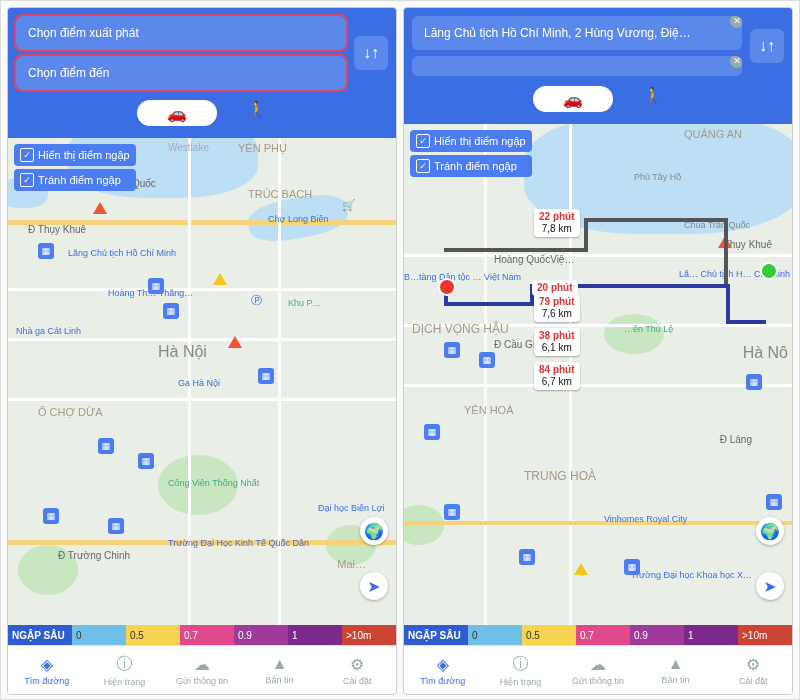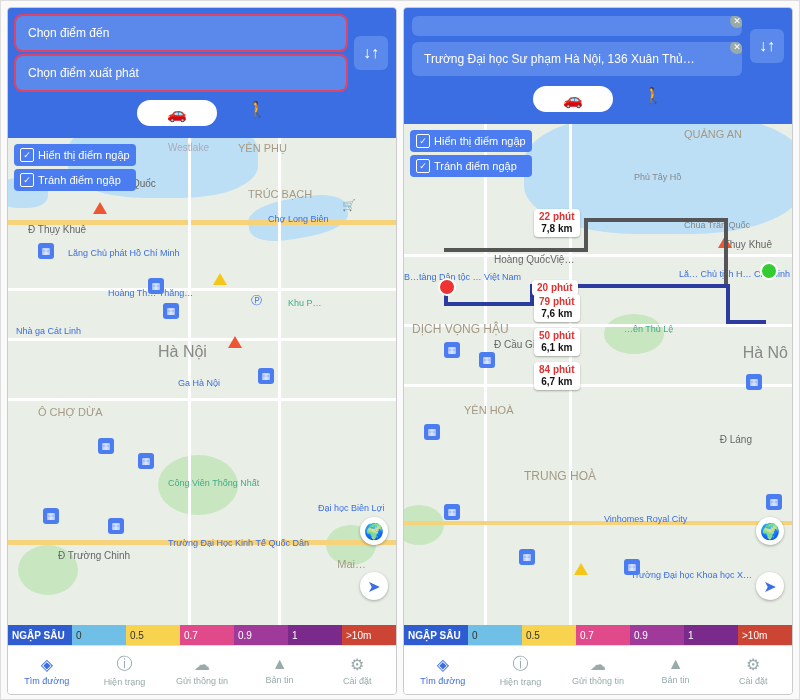--- a/index.html
+++ b/index.html
@@ -27,42 +27,42 @@
 .lbl.area { color:#a59985; font-weight:500; font-size:11px; }
 .lbl.city { color:#888; font-size:16px; font-weight:500; }
 .poi { position:absolute; font-size:9px; color:#3b6de3; }
 .busicon { position:absolute; width:16px; height:16px; background:#4b7df0; border-radius:3px; display:flex; align-items:center; justify-content:center; color:#fff; font-size:9px; }
 .warn { position:absolute; width:0; height:0; border-left:7px solid transparent; border-right:7px solid transparent; border-bottom:12px solid #e53; }
 .warnY { position:absolute; width:0; height:0; border-left:7px solid transparent; border-right:7px solid transparent; border-bottom:12px solid #f5c518; }
 .globe { position:absolute; right:8px; width:28px; height:28px; background:#fff; border-radius:50%; display:flex; align-items:center; justify-content:center; font-size:16px; box-shadow:0 1px 3px rgba(0,0,0,0.3); }
 .cart { position:absolute; color:#3b6de3; font-size:11px; }
 .route-label { position:absolute; background:#fff; border-radius:4px; padding:2px 5px; font-size:10px; line-height:1.2; box-shadow:0 1px 2px rgba(0,0,0,0.3); text-align:center; white-space:nowrap; z-index:4; }
 .route-t { color:#d33; font-weight:bold; }
-.route-d { color:#111; font-weight:bold; }
+.route-d { color:#111; font-weight:normal; }
 .routeB { position:absolute; background:#2b3ba0; z-index:3; }
 .routeG { position:absolute; background:#555; z-index:2; }
 .pin { position:absolute; width:14px; height:14px; border-radius:50%; z-index:4; border:2px solid #fff; }
 .legend { height:20px; display:flex; font-size:10px; color:#fff; }
 .leg { display:flex; align-items:center; justify-content:flex-start; padding-left:4px; }
 .tabbar { height:48px; background:#fff; border-top:1px solid #e0e0e0; display:flex; }
 .tab { flex:1; display:flex; flex-direction:column; align-items:center; justify-content:center; gap:2px; color:#9aa; font-size:9px; }
 .tab.active { color:#3b6de3; }
 .tab .ico { font-size:16px; }
 </style>
 </head>
 <body>
 
 <div class="page">
 
 <div class="phone">
   <div class="header">
     <div class="pill-row">
       <div class="pill-col">
+        <div class="pill hl">Chọn điểm xuất phát</div>
         <div class="pill hl">Chọn điểm đến</div>
-        <div class="pill hl">Chọn điểm xuất phát</div>
       </div>
       <div class="swap">↓↑</div>
     </div>
     <div class="mode-row">
       <div class="mode-pill">
         <span>🚗</span>
       </div>
       <div class="mode-icon">
         <span>🚶</span>
       </div>
@@ -95,21 +95,21 @@
     <div class="road" style="top:0;bottom:0;left:270px;width:3px"></div>
     <div class="road" style="top:200px;left:0;right:0;height:3px"></div>
     <div class="road" style="top:260px;left:0;right:0;height:3px"></div>
 
     <div class="lbl" style="top:4px;left:160px;color:#aab">Westlake</div>
     <div class="lbl area" style="top:4px;left:230px">YÊN PHỤ</div>
     <div class="lbl area" style="top:50px;left:240px">TRÚC BẠCH</div>
     <div class="lbl" style="top:40px;left:110px">an Quốc</div>
     <div class="lbl" style="top:86px;left:20px">Đ Thụy Khuê</div>
     <div class="poi" style="top:76px;left:260px">Chợ Long Biên</div>
-    <div class="poi" style="top:110px;left:60px">Lăng Chủ phát Hồ Chí Minh</div>
+    <div class="poi" style="top:110px;left:60px">Lăng Chủ tịch Hồ Chí Minh</div>
     <div class="poi" style="top:150px;left:100px">Hoàng Th… Thăng…</div>
     <div class="poi" style="top:188px;left:8px">Nhà ga Cát Linh</div>
     <div class="poi" style="top:240px;left:170px">Ga Hà Nội</div>
     <div class="poi" style="top:160px;left:280px;color:#4a8">Khu P…</div>
     <div class="lbl city" style="top:205px;left:150px">Hà Nội</div>
     <div class="lbl area" style="top:268px;left:30px">Ô CHỢ DỪA</div>
     <div class="poi" style="top:340px;left:160px;color:#4a8">Công Viên Thống Nhất</div>
     <div class="poi" style="top:400px;left:160px">Trường Đại Học Kinh Tế Quốc Dân</div>
     <div class="lbl" style="bottom:64px;left:50px">Đ Trường Chinh</div>
     <div class="poi" style="top:365px;left:310px">Đại học Biên Lợi</div>
@@ -163,22 +163,22 @@
           <span class="ico">⚙</span>
           <span>Cài đặt</span>
         </div>
   </div>
 </div>
 
 <div class="phone">
   <div class="header">
     <div class="pill-row">
       <div class="pill-col" style="min-width:0">
+        <div class="pill" style="position:relative"><span>Lăng Chủ tịch Hồ Chí Minh, 2 Hùng Vương, Điệ…</span><span class="help">✕</span></div>
         <div class="pill" style="position:relative"><span class="help">✕</span></div>
-        <div class="pill" style="position:relative"><span>Trường Đại học Sư phạm Hà Nội, 136 Xuân Thủ…</span><span class="help">✕</span></div>
       </div>
       <div class="swap">↓↑</div>
     </div>
     <div class="mode-row">
       <div class="mode-pill">
             <span>🚗</span>
           </div>
       <div class="mode-icon"><span>🚶</span></div>
     </div>
   </div>
@@ -215,21 +215,21 @@
     <div class="routeB" style="top:160px;left:126px;width:4px;height:22px"></div>
     <div class="routeB" style="top:160px;left:126px;width:200px;height:4px"></div>
     <div class="routeB" style="top:160px;left:322px;width:4px;height:40px"></div>
     <div class="routeB" style="top:196px;left:322px;width:40px;height:4px"></div>
     <div class="pin" style="top:154px;left:34px;background:#e33"></div>
     <div class="pin" style="top:138px;left:356px;background:#3c3"></div>
 
     <div class="route-label" style="top:85px;left:130px"><span class="route-t">22 phút</span><br><span class="route-d">7,8 km</span></div>
     <div class="route-label" style="top:156px;left:128px"><span class="route-t">20 phút</span></div>
     <div class="route-label" style="top:170px;left:130px"><span class="route-t">79 phút</span><br><span class="route-d">7,6 km</span></div>
-    <div class="route-label" style="top:204px;left:130px"><span class="route-t">50 phút</span><br><span class="route-d">6,1 km</span></div>
+    <div class="route-label" style="top:204px;left:130px"><span class="route-t">38 phút</span><br><span class="route-d">6,1 km</span></div>
     <div class="route-label" style="top:238px;left:130px"><span class="route-t">84 phút</span><br><span class="route-d">6,7 km</span></div>
 
     <div class="lbl area" style="top:4px;right:50px">QUẢNG AN</div>
     <div class="poi" style="top:48px;left:230px;color:#888">Phủ Tây Hồ</div>
     <div class="poi" style="top:96px;left:280px;color:#888">Chùa Trấn Quốc</div>
     <div class="lbl" style="top:115px;right:20px">Thụy Khuê</div>
     <div class="lbl" style="top:130px;left:90px">Hoàng QuốcViệ…</div>
     <div class="poi" style="top:148px;left:0px">B…tàng Dân tộc … Việt Nam</div>
     <div class="poi" style="top:145px;left:275px">Lă… Chủ tịch H… Chí Minh</div>
     <div class="lbl area" style="top:198px;left:8px;font-size:12px">DỊCH VỌNG HẬU</div>

